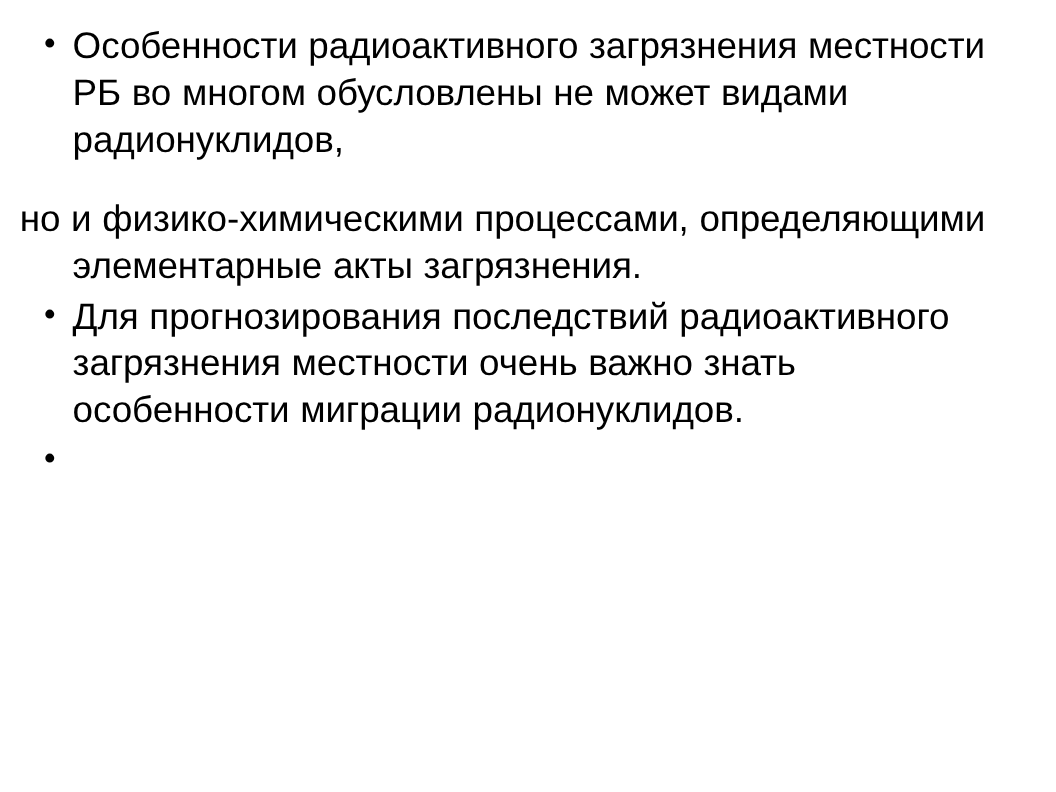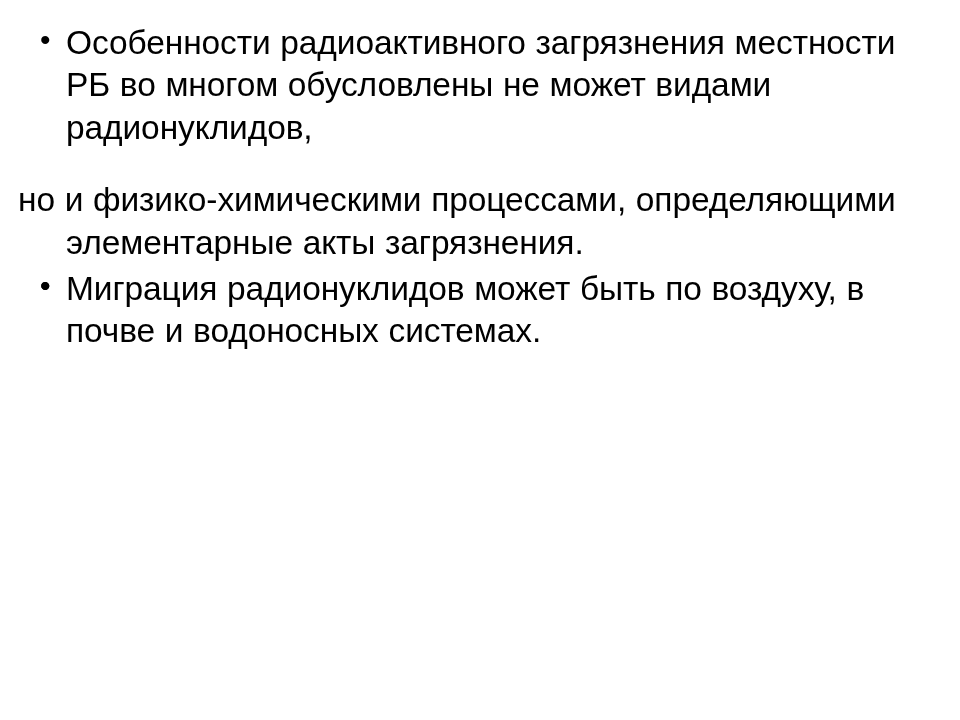--- a/index.html
+++ b/index.html
@@ -67,21 +67,21 @@
       <span class="marker">•</span>
       <span class="text-inner">Особенности радиоактивного загрязнения местности РБ во многом обусловлены не может видами радионуклидов,</span>
     </li>
 
     <li class="bullet-item no-marker">
       <span class="text-inner">но и физико-химическими процессами, определяющими элементарные акты загрязнения.</span>
     </li>
 
     <li class="bullet-item">
       <span class="marker">•</span>
+      <span class="text-inner">Для прогнозирования последствий радиоактивного загрязнения местности очень важно знать особенности миграции радионуклидов.</span>
     </li>
 
     <li class="bullet-item">
       <span class="marker">•</span>
-      <span class="text-inner">Миграция радионуклидов может быть по воздуху, в почве и водоносных системах.</span>
     </li>
 
   </ul>
 </div>
 
 </body></html>

